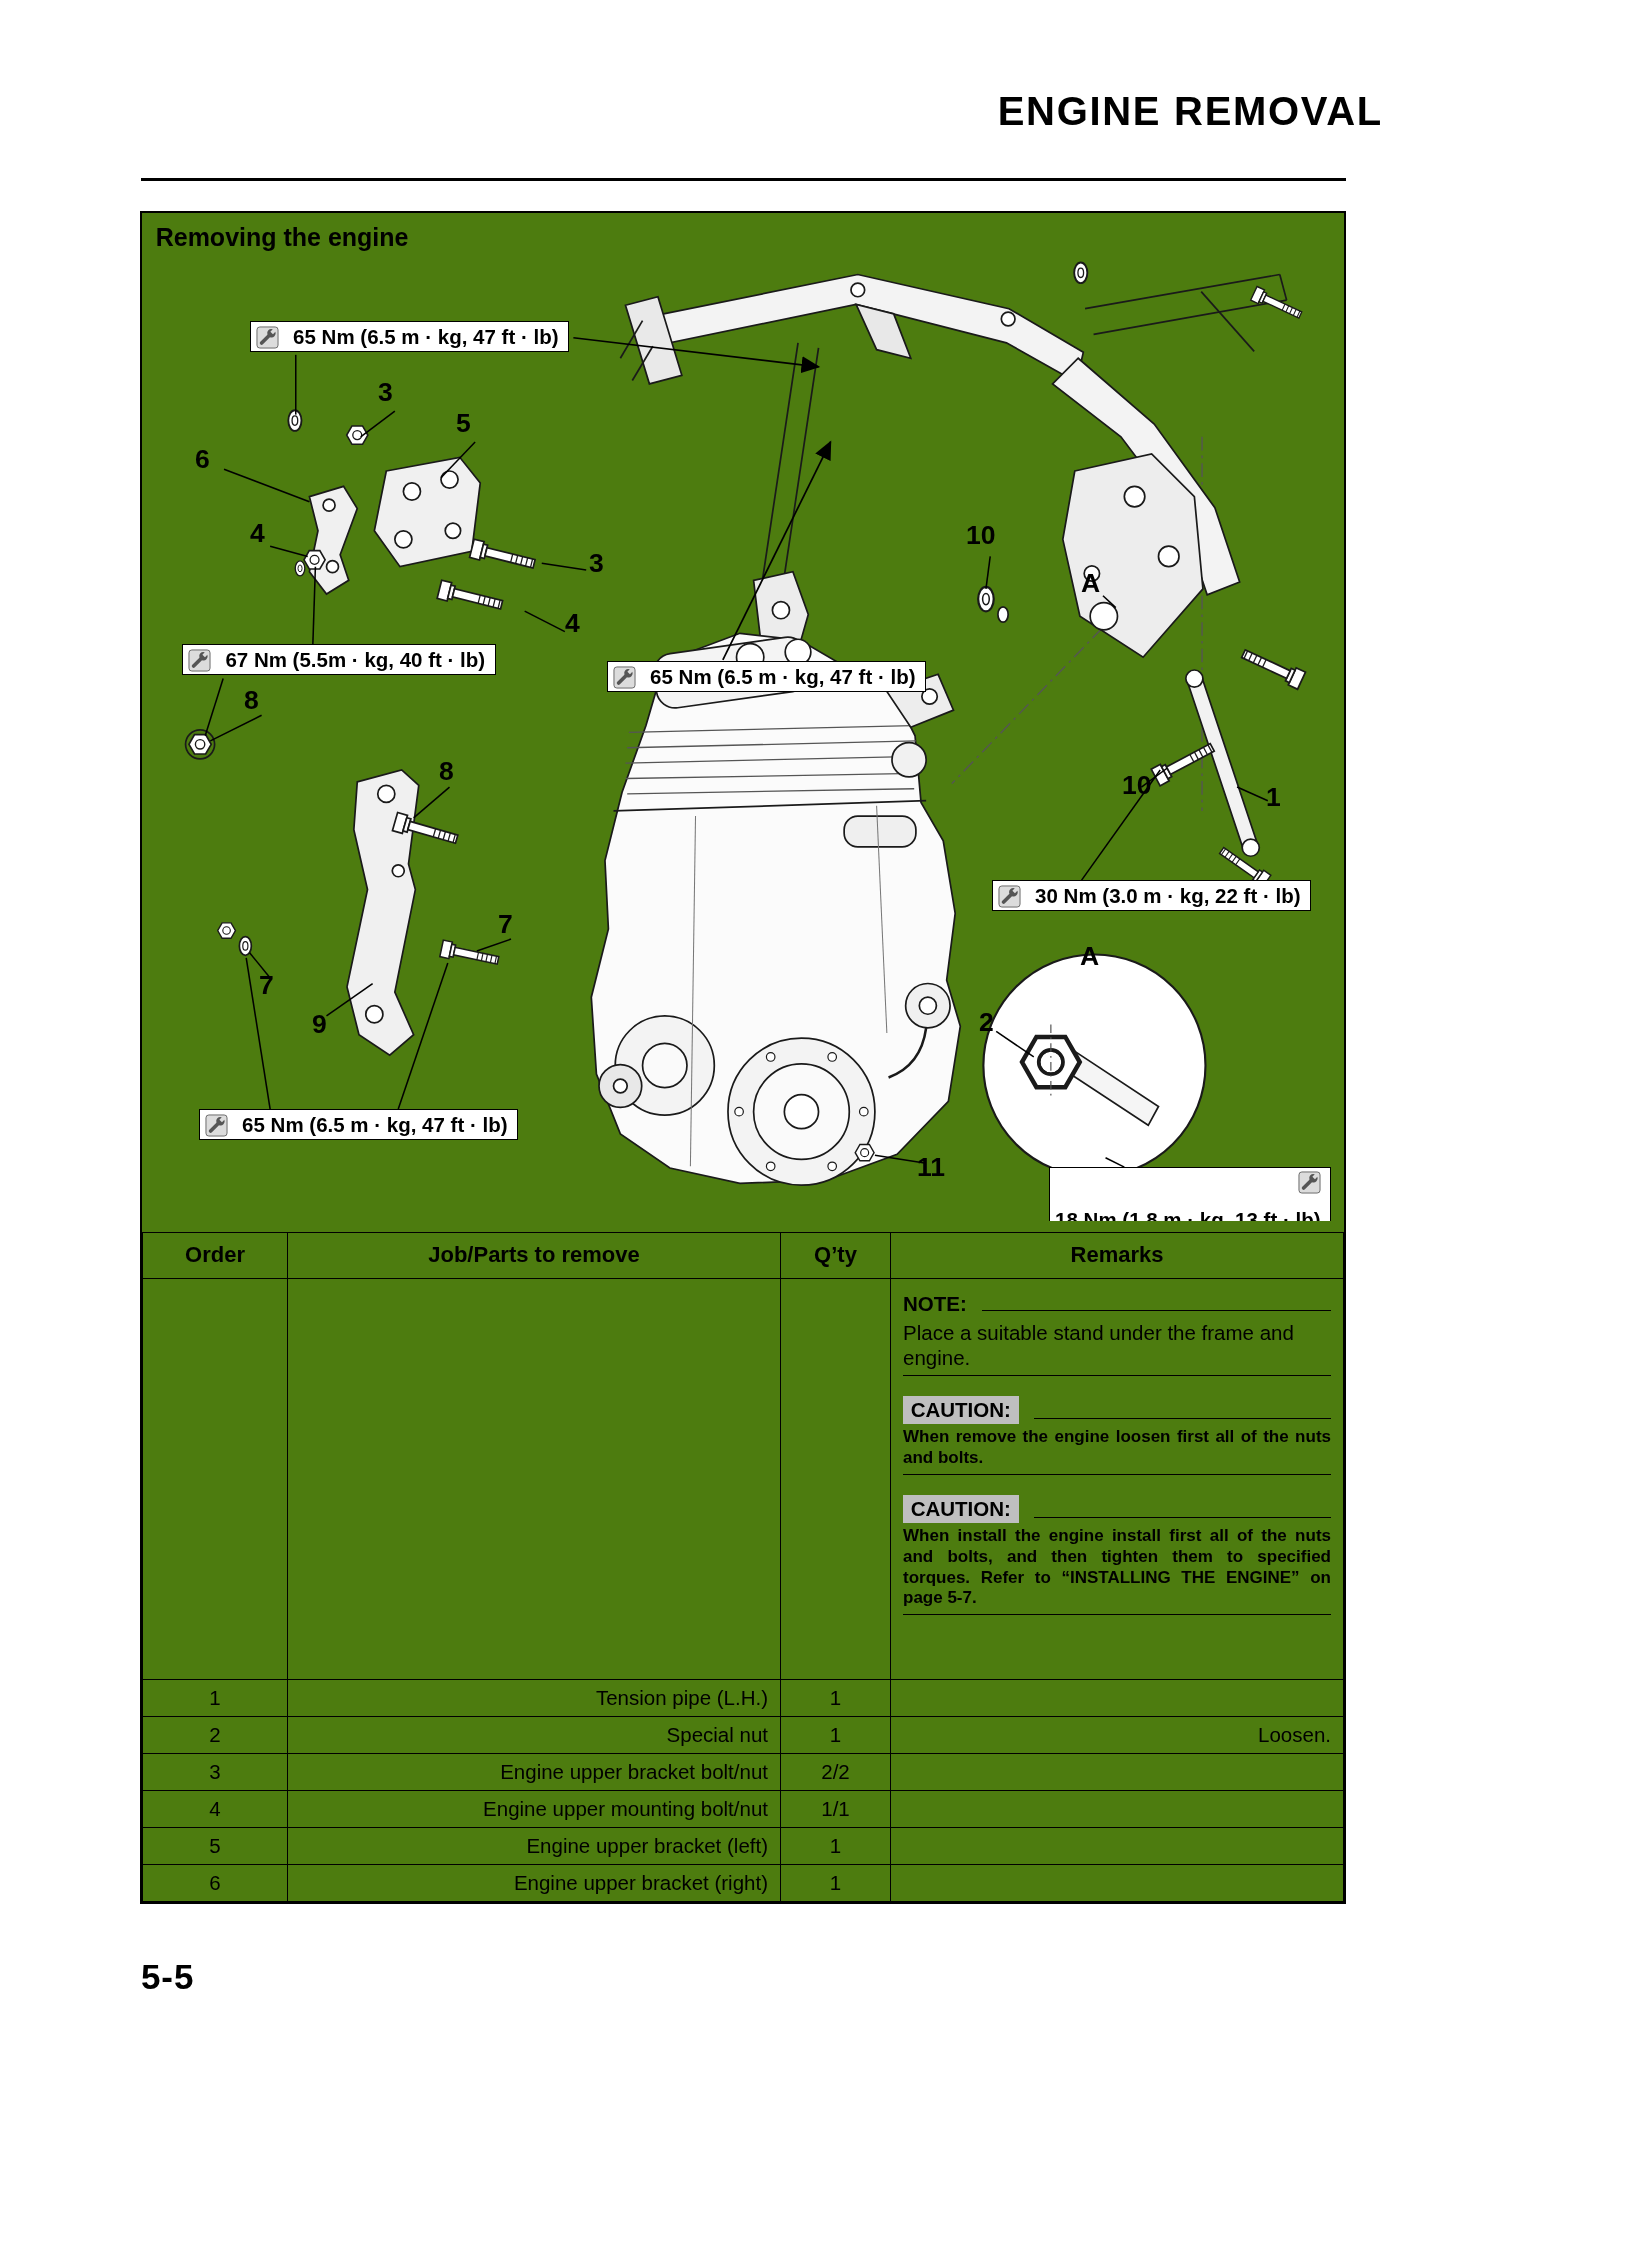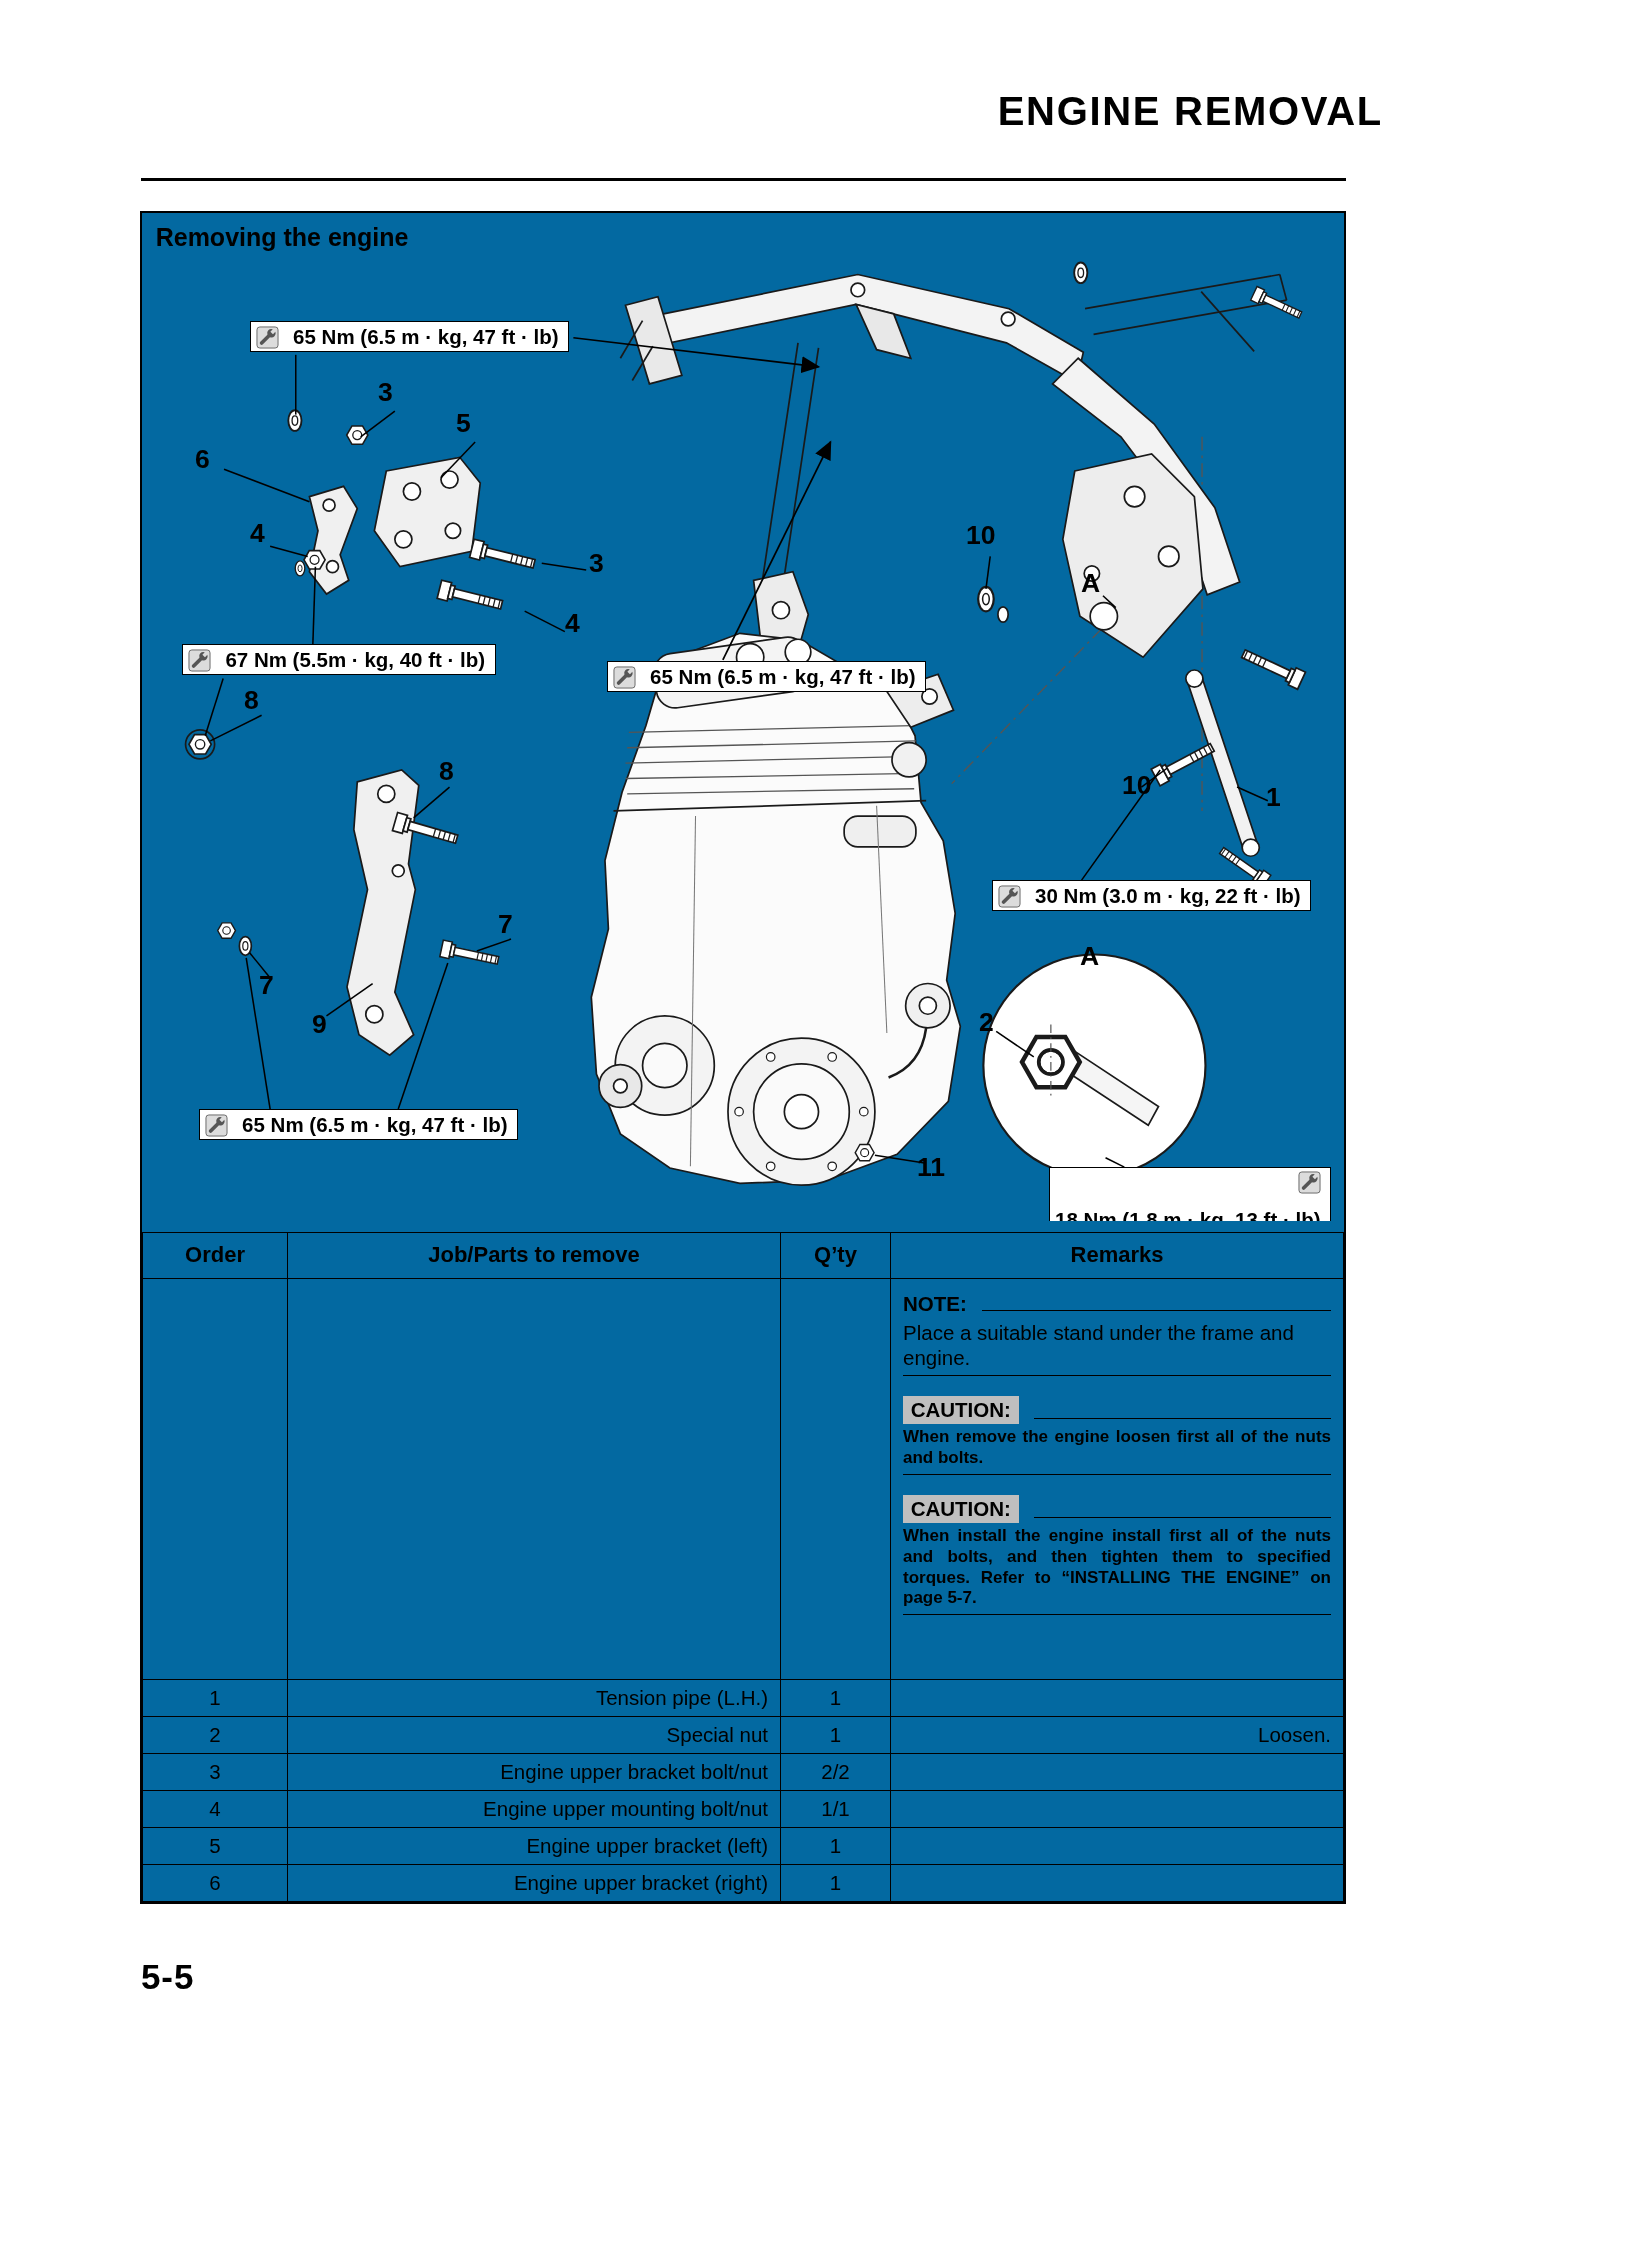--- a/index.html
+++ b/index.html
@@ -3,21 +3,21 @@
 <meta charset="utf-8">
 <style>
   * { box-sizing: border-box; }
   body { margin: 0; background: #fff; color: #000; font-family: "Liberation Sans", sans-serif; }
   .page { position: relative; width: 1640px; height: 2261px; background: #fff; overflow: hidden; }
 
   .header-title { position: absolute; top: 89px; left: 141px; width: 1242px; text-align: right;
                   font-size: 40px; font-weight: bold; letter-spacing: 1.7px; }
   .header-rule { position: absolute; top: 178px; left: 141px; width: 1205px; height: 2.6px; background: #000; }
 
-  .manual-box { position: absolute; top: 211px; left: 140px; width: 1206px; border: 2.6px solid #000; background: #0369a1; }
+  .manual-box { position: absolute; top: 211px; left: 140px; width: 1206px; border: 2.6px solid #000; background: #4d7c0f; }
   .diagram-area { position: relative; height: 1008px; overflow: hidden; }
   .diagram-title { position: absolute; top: 10.2px; left: 13.7px; font-size: 25px; font-weight: bold; }
   .diagram-svg { position: absolute; left: 0; top: 0; width: 1201px; height: 1008px; }
 
   .torque { position: absolute; display: flex; align-items: flex-end; gap: 14px;
             border: 1.7px solid #000; background: #fff; padding: 2.6px 9.4px 2.6px 5.1px;
             font-size: 20.5px; font-weight: bold; white-space: nowrap; z-index: 3; margin-left: 19px; }
   .torque svg { width: 23px; height: 23px; flex: 0 0 auto; }
 
   .callout { position: absolute; font-size: 26.5px; font-weight: bold; z-index: 3; }

